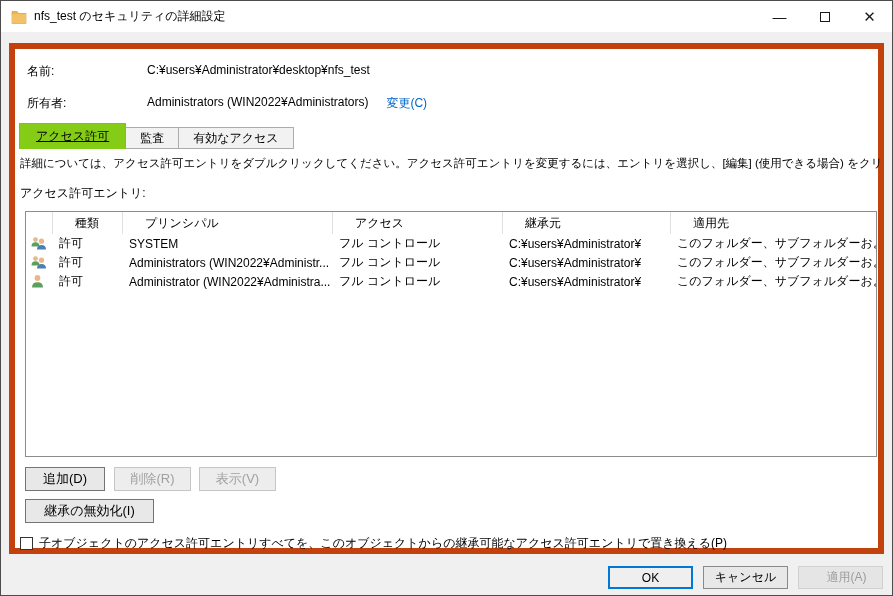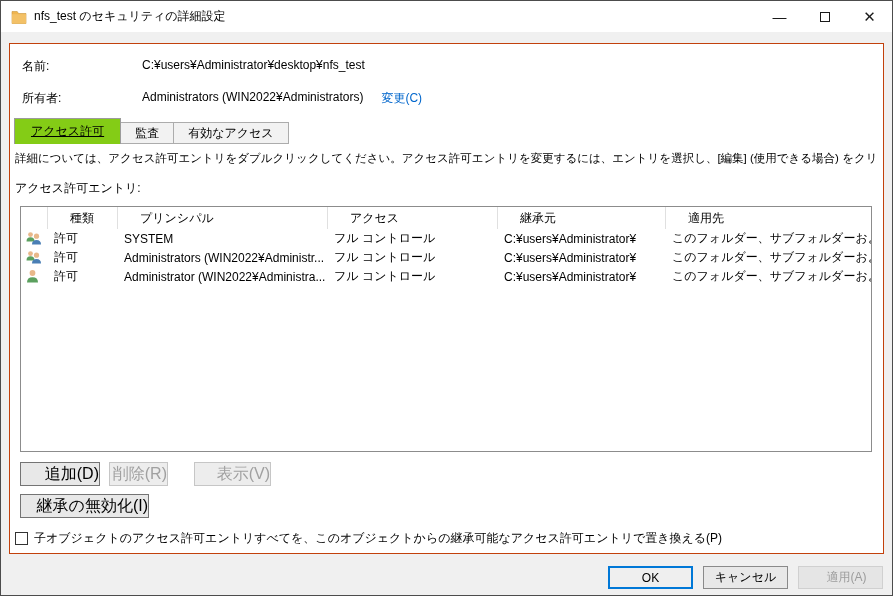--- a/index.html
+++ b/index.html
@@ -21,21 +21,21 @@
   .titlebar .title-text{ margin-left:7px; font-size:12px; color:#000; white-space:nowrap; }
   .caption-btns{ position:absolute; right:0; top:0; height:31px; display:flex; }
   .cap-btn{ width:45px; height:31px; display:flex; align-items:center; justify-content:center;
     font-size:13px; color:#1a1a1a; cursor:default; }
   .cap-btn.min{ font-size:14px; }
   .cap-btn.max span{ display:block; width:10px; height:10px; border:1px solid #1a1a1a; }
   .cap-btn.close{ font-size:15px; }
   
   .panel{
     position:absolute; left:8px; top:42px; width:875px; height:511px;
-    background:#ffffff; border:1px solid #c2410c;
+    background:#ffffff; border:6px solid #c2410c;
   }
   .hdr-row{ position:absolute; left:12px; height:18px; display:flex; }
   .hdr-row .lbl{ width:120px; color:#000; }
   .hdr-row.name{ top:14px; }
   .hdr-row.owner{ top:46px; }
   .link{ color:#0066cc; margin-left:18px; cursor:pointer; }
   
   .tabs{ position:absolute; left:4px; top:74px; height:26px; display:flex; align-items:flex-end; }
   .tab{
     height:22px; padding:0 14px; display:flex; align-items:center; justify-content:center;
@@ -64,26 +64,26 @@
   }
   .th:last-child{ border-right:none; }
   .trow{ display:grid; grid-template-columns:27px 70px 210px 170px 168px 1fr; height:19px; }
   .td{
     display:flex; align-items:center; padding-left:6px; overflow:hidden;
     white-space:nowrap; color:#000;
   }
   .td.c-icon{ padding-left:4px; }
   
   .btn{
-    font-family:inherit; font-size:16px; color:#000; text-align:right;
+    font-family:inherit; font-size:13px; color:#000; text-align:center;
     background:#e8e8e8; border:1px solid #747474; cursor:default;
   }
   .btn:disabled, .btn.disabled{ background:#ededed; border-color:#c6c6c6; color:#a0a0a0; }
   .btn-add{ position:absolute; left:10px; top:418px; width:80px; height:24px; }
-  .btn-remove{ position:absolute; left:99px; top:418px; width:59px; height:24px; }
+  .btn-remove{ position:absolute; left:99px; top:418px; width:77px; height:24px; }
   .btn-view{ position:absolute; left:184px; top:418px; width:77px; height:24px; }
   .btn-inherit{ position:absolute; left:10px; top:450px; width:129px; height:24px; }
   
   .replace-row{ position:absolute; left:5px; top:486px; display:flex; align-items:center; }
   .cb{ width:13px; height:13px; border:1px solid #333; background:#fff; flex:0 0 auto; }
   .replace-row .cb-label{ margin-left:6px; white-space:nowrap; }
   
   .footer-btn{ position:absolute; top:565px; width:85px; height:23px; font-size:12px;
     font-family:inherit; text-align:center; cursor:default; }
   .btn-ok{ left:607px; background:#efefef; border:2px solid #0078d7; color:#000; }

